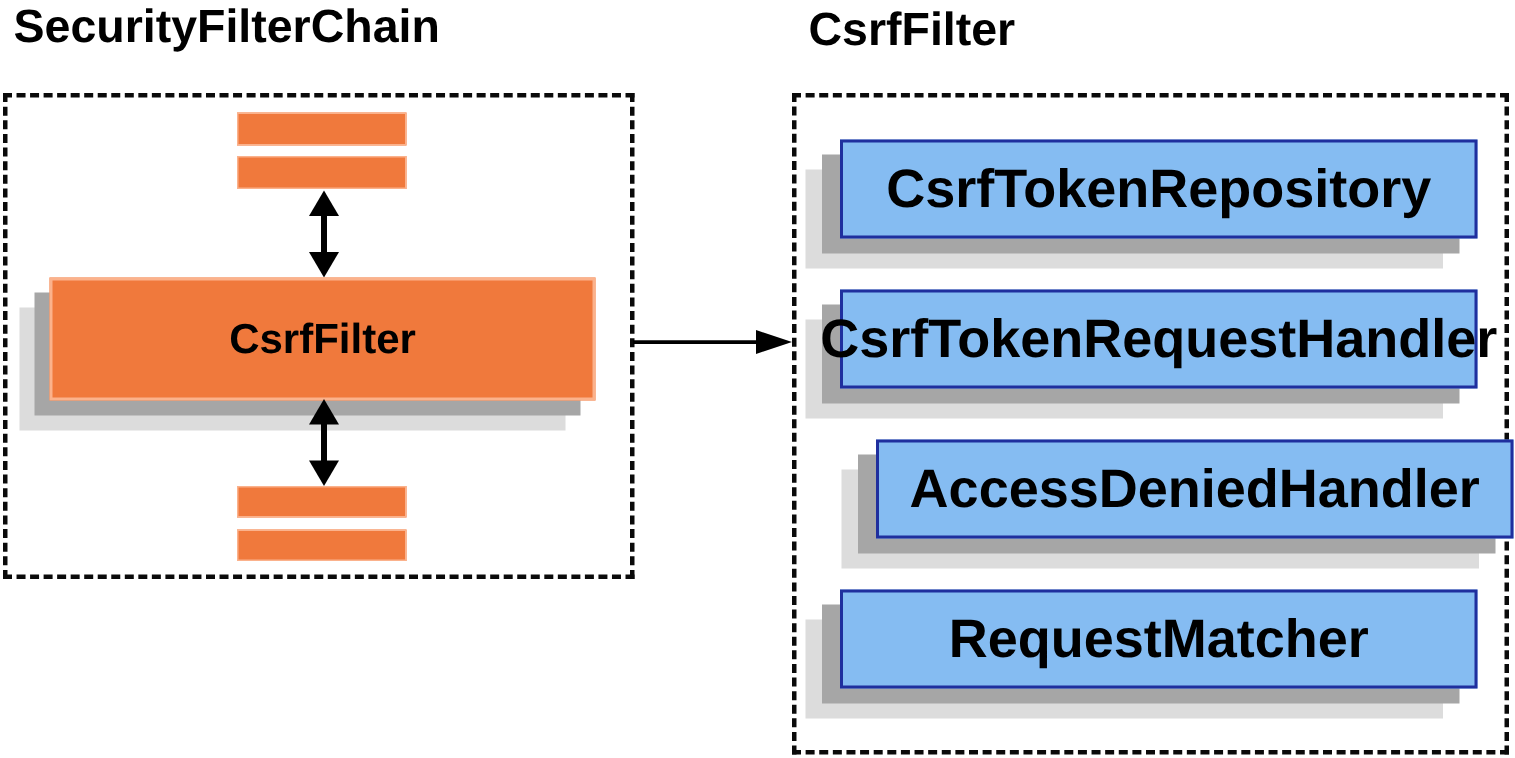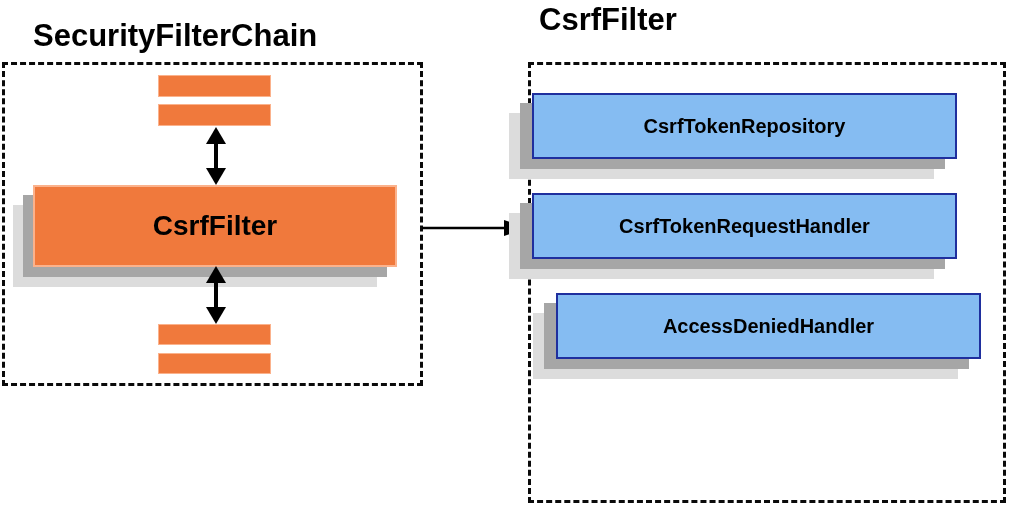--- a/index.html
+++ b/index.html
@@ -11,21 +11,21 @@
     overflow:hidden;
   }
   .title{
     position:absolute;
     font-size:31px;
     font-weight:bold;
     color:#000;
     line-height:36px;
     white-space:nowrap;
   }
-  .title.left{left:9px;top:18px;margin-left:24px;}
+  .title.left{left:9px;top:0;}
   .title.right{left:539px;top:2px;}
   .dashed{
     position:absolute;
     border:3px dashed #0a0a0a;
     box-sizing:border-box;
     background:transparent;
   }
   .dashed.left-box{left:2px;top:62px;width:421px;height:324px;}
   .dashed.right-box{left:528px;top:62px;width:478px;height:441px;}
   .bar{
@@ -44,27 +44,27 @@
     left:33px;top:185px;width:364px;height:82px;
     background:var(--orange,#F0793C);
     border:2px solid var(--orange-light,#FBB28C);
     box-sizing:border-box;
     box-shadow:-10px 10px 0 var(--shadow-dark,#A6A6A6),-20px 20px 0 var(--shadow-light,#DCDCDC);
     display:flex;align-items:center;justify-content:center;
     font-size:28px;font-weight:bold;color:#000;
   }
   .component{
     position:absolute;
-    left:532px;width:425px;height:66px;
+    left:560px;width:425px;height:66px;
     background:var(--blue,#85BCF2);
     border:2px solid var(--blue-border,#1F2F9E);
     box-sizing:border-box;
     box-shadow:-12px 10px 0 var(--shadow-dark,#A6A6A6),-23px 20px 0 var(--shadow-light,#DCDCDC);
     display:flex;align-items:center;justify-content:center;
-    font-size:20px;font-weight:bold;color:#000;
+    font-size:36px;font-weight:bold;color:#000;
   }
   .component.c1{top:93px;}
   .component.c2{top:193px;}
   .component.c3{top:293px;margin-left:24px;}
   .component.c4{top:393px;}
   .arrow-svg{position:absolute;display:block;}
   .v-arrow1{left:201px;top:126px;}
   .v-arrow2{left:201px;top:265px;}
   .h-arrow{left:421px;top:217px;}
   .arrow-fill{fill:var(--arrow,#000);}
@@ -103,14 +103,15 @@
   <svg class="arrow-svg h-arrow" width="108" height="22" viewBox="0 0 108 22">
     <line class="arrow-stroke" x1="1" y1="11" x2="86" y2="11" stroke-width="2.5"></line>
     <polygon class="arrow-fill" points="107,11 83,3 83,19"></polygon>
   </svg>
 
   <div class="dashed right-box"></div>
 
   <div class="component c1">CsrfTokenRepository</div>
   <div class="component c2">CsrfTokenRequestHandler</div>
   <div class="component c3">AccessDeniedHandler</div>
+  <div class="component c4">RequestMatcher</div>
 
 </div>
 
 </body></html>

